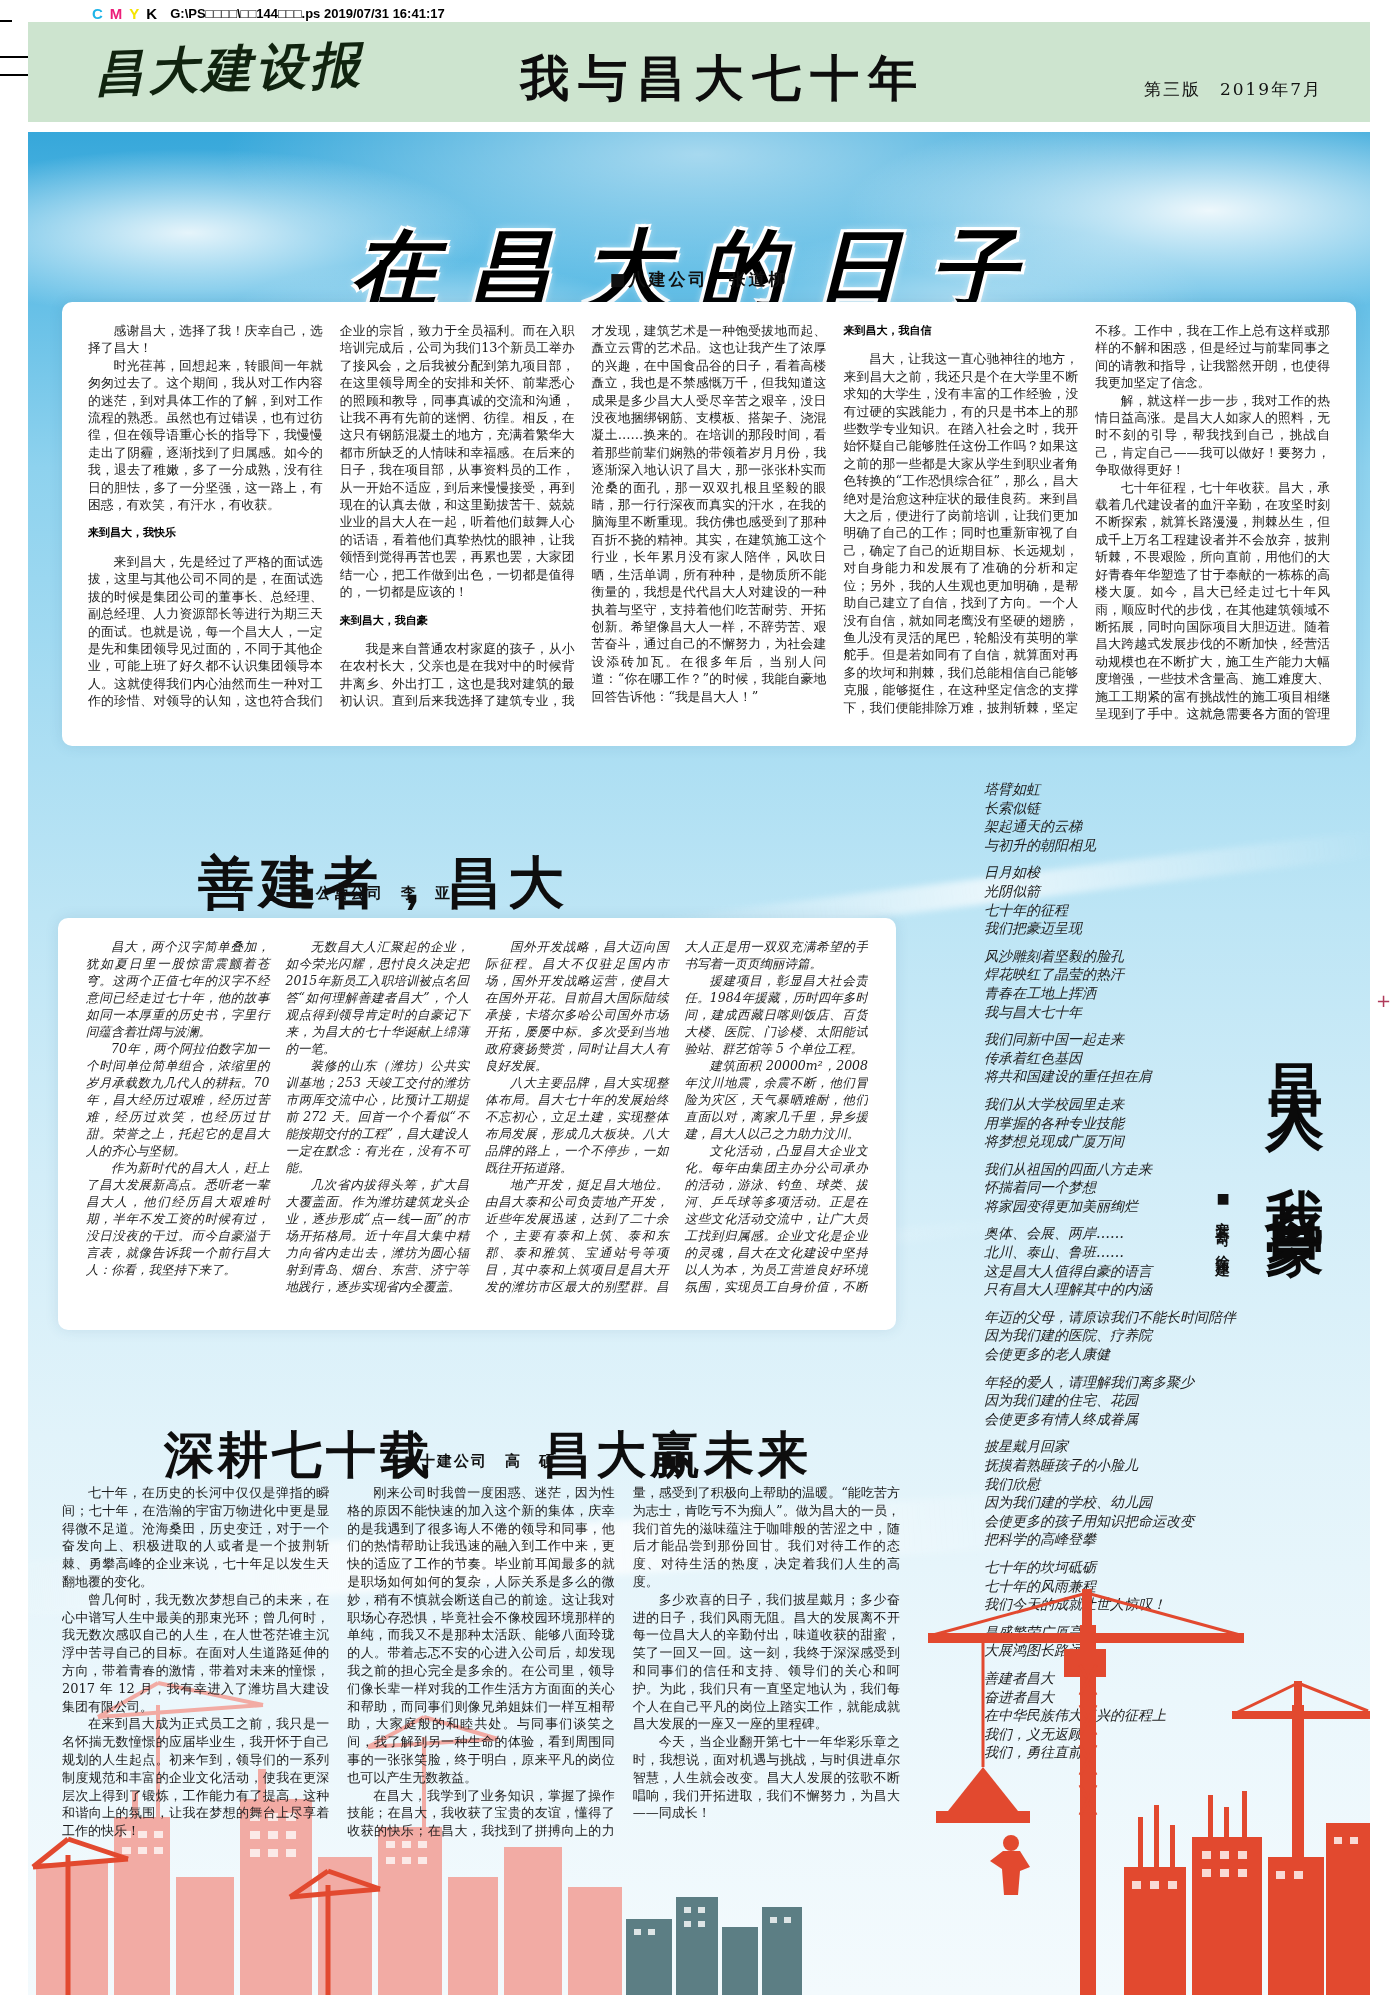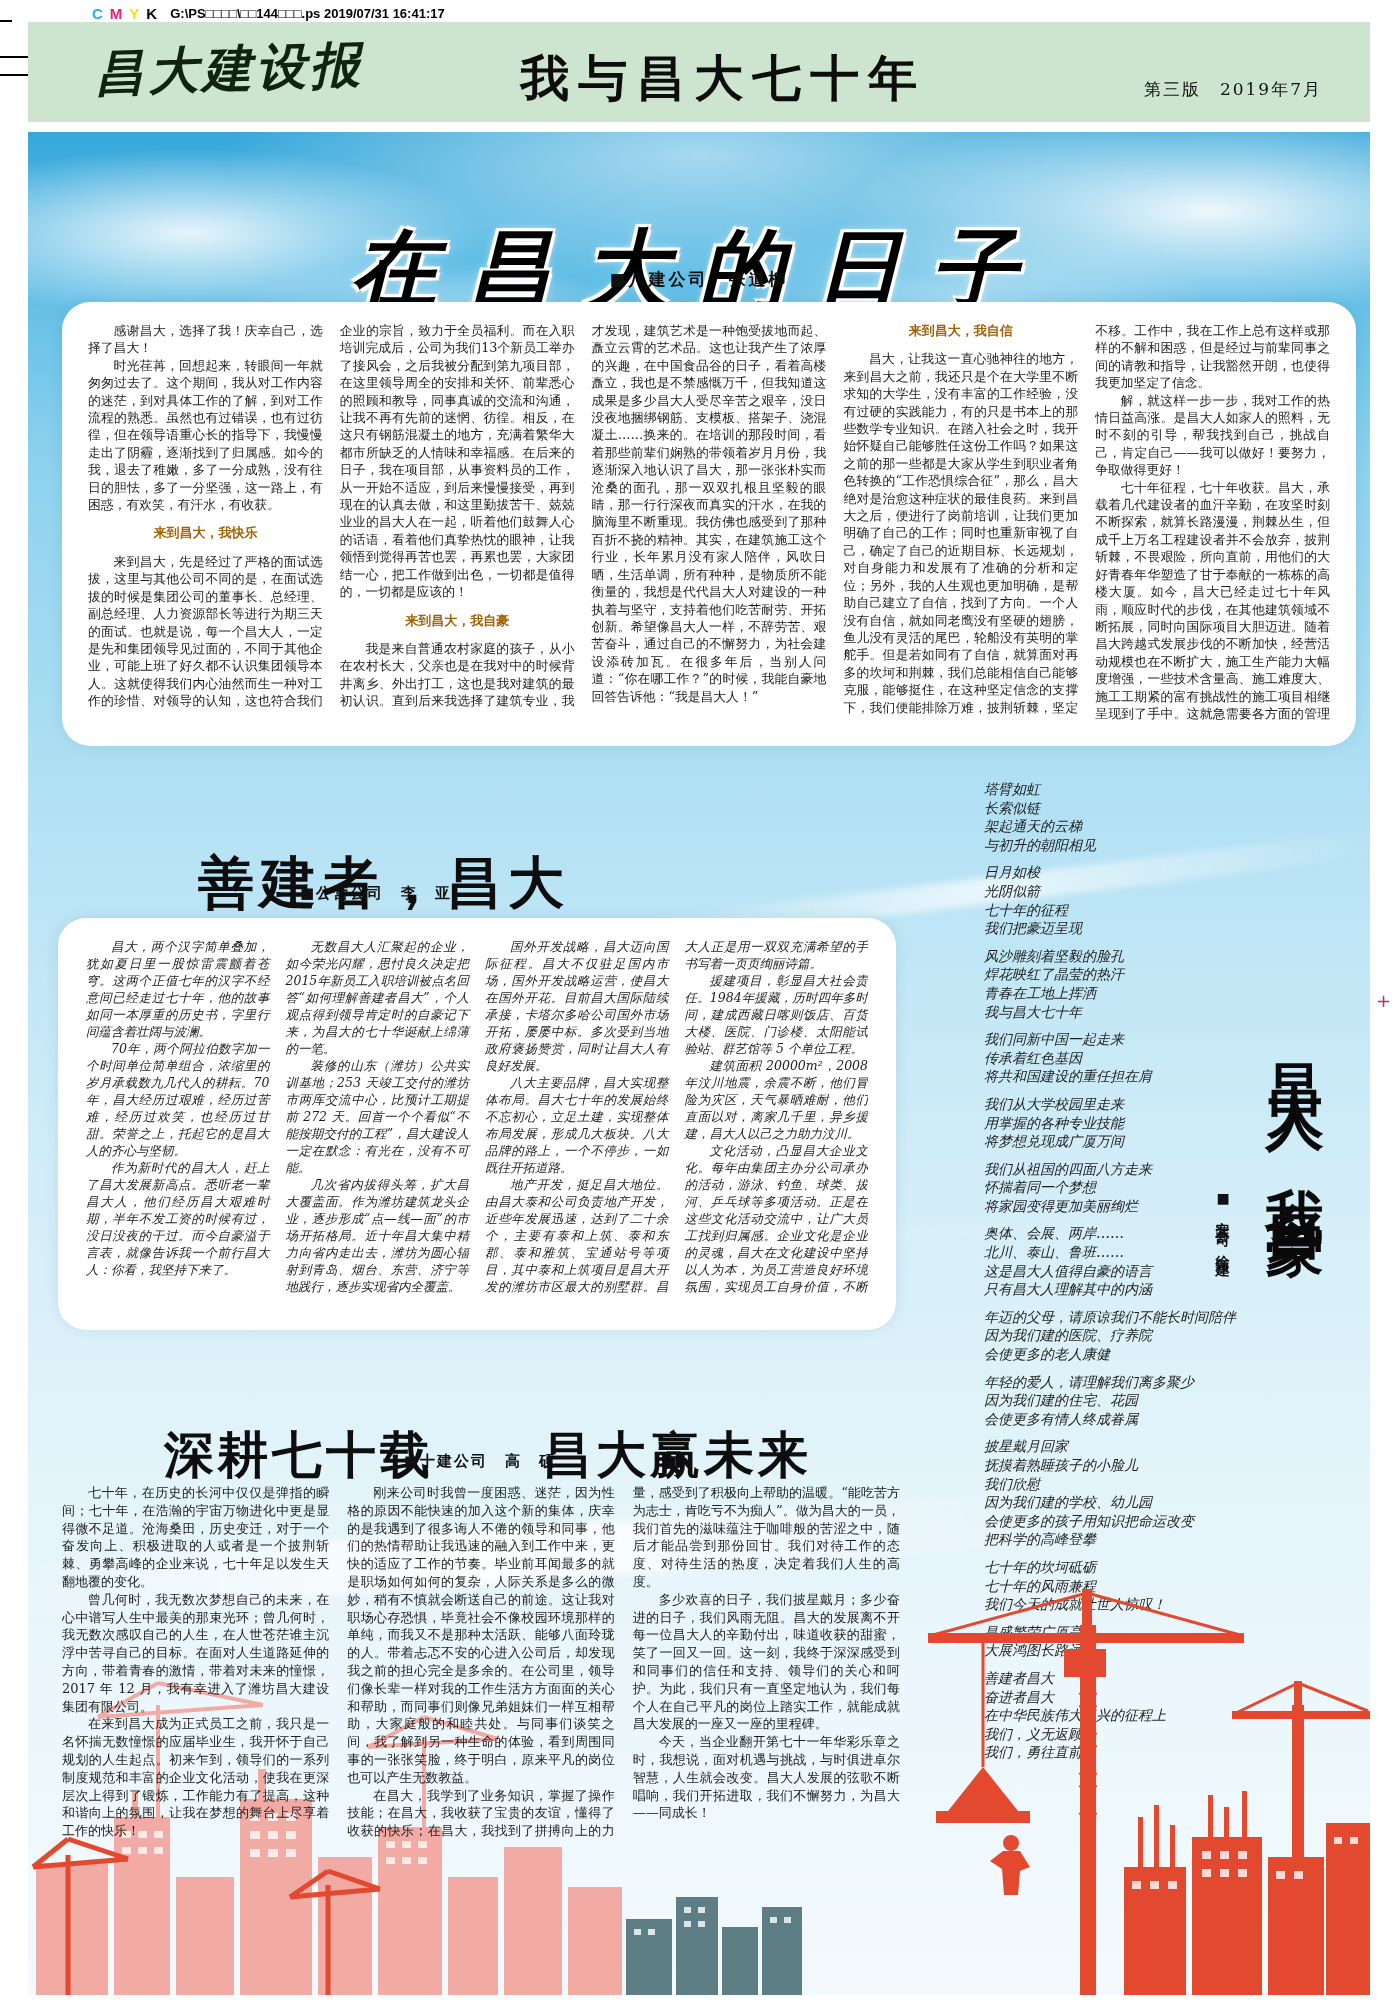--- a/index.html
+++ b/index.html
@@ -35,30 +35,30 @@
   .flare1{left:-40px;top:1395px;width:1080px;height:54px;transform:rotate(-4deg);}
   .flare2{left:620px;top:742px;width:740px;height:26px;transform:rotate(-7deg);opacity:.7;}
   .flare3{left:300px;top:1120px;width:700px;height:14px;transform:rotate(-6deg);opacity:.4;}
   
   .art1-title{position:absolute;left:50%;top:22px;transform:translateX(-50%);white-space:nowrap;
       font-family:Liberation Serif, serif;font-style:italic;font-weight:900;font-size:86px;color:#000;
       letter-spacing:30px;
       text-shadow:-3px -3px 0 #fff,3px -3px 0 #fff,-3px 3px 0 #fff,3px 3px 0 #fff,0 0 10px rgba(255,255,255,.95);}
   .byline{position:absolute;font-family:"DejaVu Serif",serif;font-weight:bold;color:#101010;white-space:nowrap;}
   .art1-byline{left:50%;top:136px;transform:translateX(-50%);font-size:17px;letter-spacing:3px;}
-  .panel{position:absolute;background:#fff;border-radius:28px;box-shadow:0 0 14px rgba(30,90,130,.12);}
+  .panel{position:absolute;background:#fff;border-radius:10px;box-shadow:0 0 14px rgba(30,90,130,.12);}
   .panel1{left:34px;top:170px;width:1294px;height:444px;padding:20px 26px;box-sizing:border-box;}
   .cols{height:100%;overflow:hidden;text-align:justify;color:#1c1c1c;
         font-family:"DejaVu Serif",serif;}
   .cols5{column-count:5;column-gap:17px;font-size:12.8px;line-height:17.4px;}
   .cols4{column-count:4;column-gap:16px;font-size:12.5px;line-height:17px;}
   .cols3{column-count:3;column-gap:18px;font-size:13px;line-height:17.8px;}
   .cols p{margin:0;text-indent:2em;}
-  .colhead{font-family:"DejaVu Sans",sans-serif;font-weight:bold;font-size:13px;text-align:center;
-           margin:11px 0;color:#a16207;}
+  .colhead{font-family:"DejaVu Sans",sans-serif;font-weight:bold;font-size:11px;text-align:left;
+           margin:11px 0;color:#000000;}
   
   .art2-title{position:absolute;left:356px;top:668px;transform:translateX(-50%);white-space:nowrap;
       font-family:"DejaVu Serif",serif;font-weight:900;font-size:56px;color:#0e0e0e;letter-spacing:6px;}
   .art2-byline{left:348px;top:752px;transform:translateX(-50%);font-size:15px;letter-spacing:2px;}
   .panel2{left:30px;top:786px;width:838px;height:412px;padding:20px 28px;box-sizing:border-box;font-style:italic;}
   
   .poem{position:absolute;left:948px;top:648px;width:280px;color:#1d1d1d;
         font-family:"DejaVu Serif",serif;font-style:italic;font-size:14px;line-height:18.6px;}
   .stanza{margin-bottom:9px;margin-left:8px;}
   

